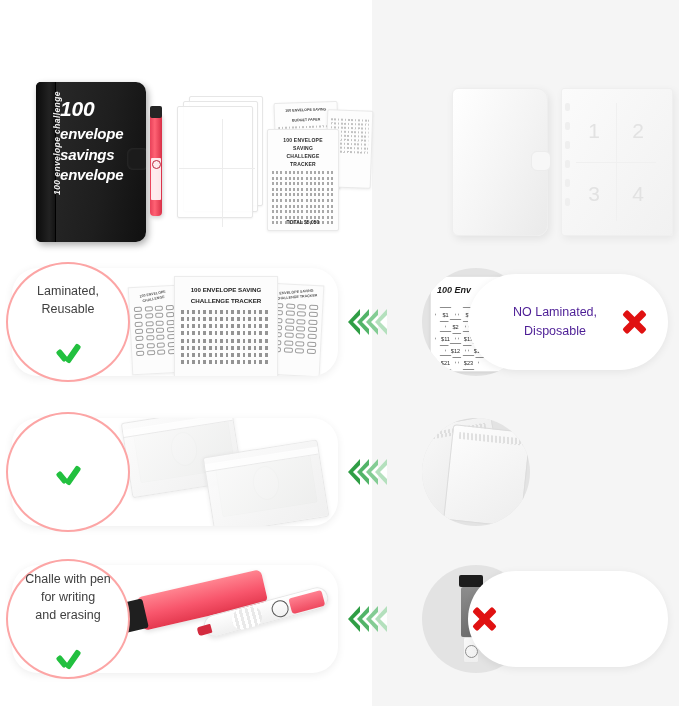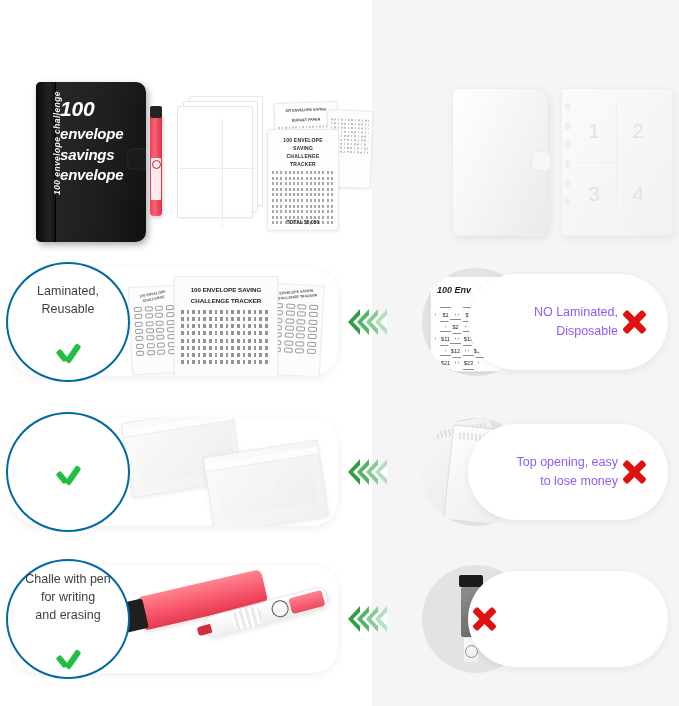--- a/index.html
+++ b/index.html
@@ -163,21 +163,21 @@
 
   
   .card-left {
     position: absolute; left: 12px; top: 6px; width: 326px; height: 108px;
     background: #fff; border-radius: 26px;
     box-shadow: 0 2px 8px rgba(0,0,0,.07);
     overflow: hidden;
   }
   .circle-good {
     position: absolute; left: 6px; top: 0px; width: 124px; height: 120px;
-    border: 2px solid #0369a1; border-radius: 50%;
+    border: 2px solid #fca5a5; border-radius: 50%;
     background: #fff; z-index: 6;
     display: flex; flex-direction: column; align-items: center; justify-content: center; gap: 21px;
   }
   .circle-good .txt {
     font-size: 12.5px; color: #404040; text-align: center;
     line-height: 1.45; padding: 0 9px;
   }
   .check {
     margin-top: 5px; width: 30px; height: 18px;
     position: relative;
@@ -189,21 +189,21 @@
   .check::after  { width: 6px; height: 21px; left: 17px; top: -1px; transform: rotate(35deg); }
 
   
   .card-right {
     position: absolute; left: 468px; top: 12px; width: 200px; height: 96px;
     background: #fff; border-radius: 48px;
     box-shadow: 0 2px 9px rgba(0,0,0,.07);
     display: flex; align-items: center; z-index: 5;
   }
   .card-right .txt {
-    flex: 1; font-size: 12.5px; color: #8b5cf6; text-align: right;
+    flex: 1; font-size: 12.5px; color: #4c1d95; text-align: center;
     line-height: 1.5; padding-left: 24px;
   }
   .cross {
     width: 34px; height: 30px; position: relative; margin-right: 16px; flex: 0 0 auto;
   }
   .cross::before, .cross::after {
     content: ""; position: absolute; left: 13px; top: 1px;
     width: 7px; height: 28px; background: #e01111; border-radius: 2px;
   }
   .cross::before { transform: rotate(45deg); }
@@ -607,25 +607,20 @@
       <div class="pocket-img">
         <div class="pk pk1">
             <div class="pk-top"></div>
           </div>
         <div class="pk pk2">
             <div class="pk-top"></div>
           </div>
       </div>
     </div>
 
-    <div class="card-right">
-      <div class="txt" style="white-space:pre-line">Top opening, easy
-to lose money</div>
-      <div class="cross"></div>
-    </div>
   </div>
 
   <div class="row row-3">
     <div class="card-left">
       <div class="r3-img">
         <div class="hl-pen">
           <div class="hl-tip"></div>
         </div>
         <div class="mk-pen">
           <div class="mk-nib"></div>

